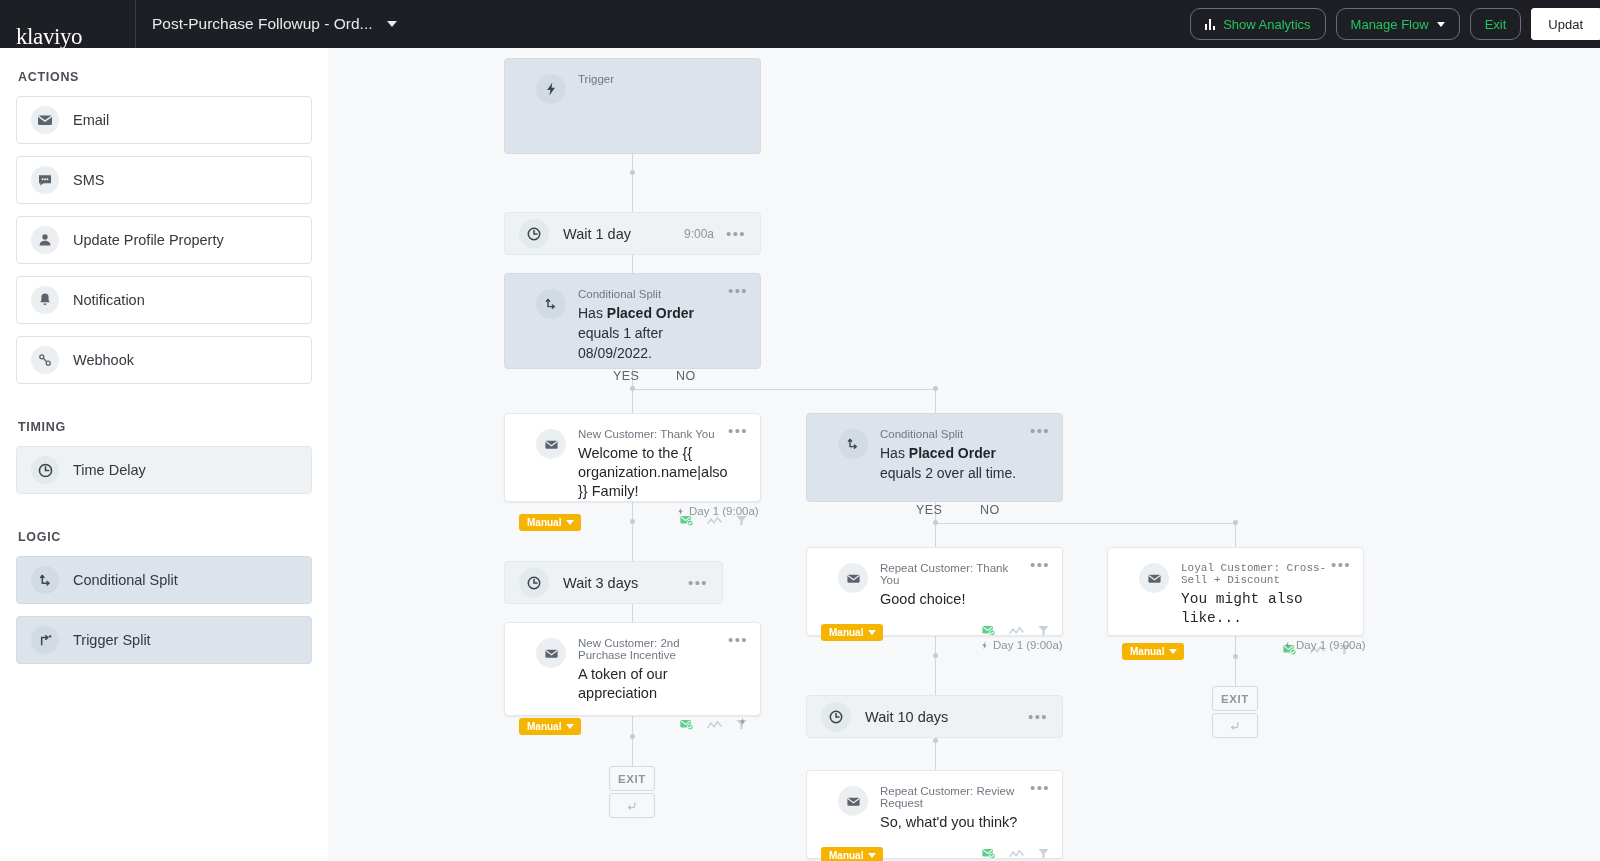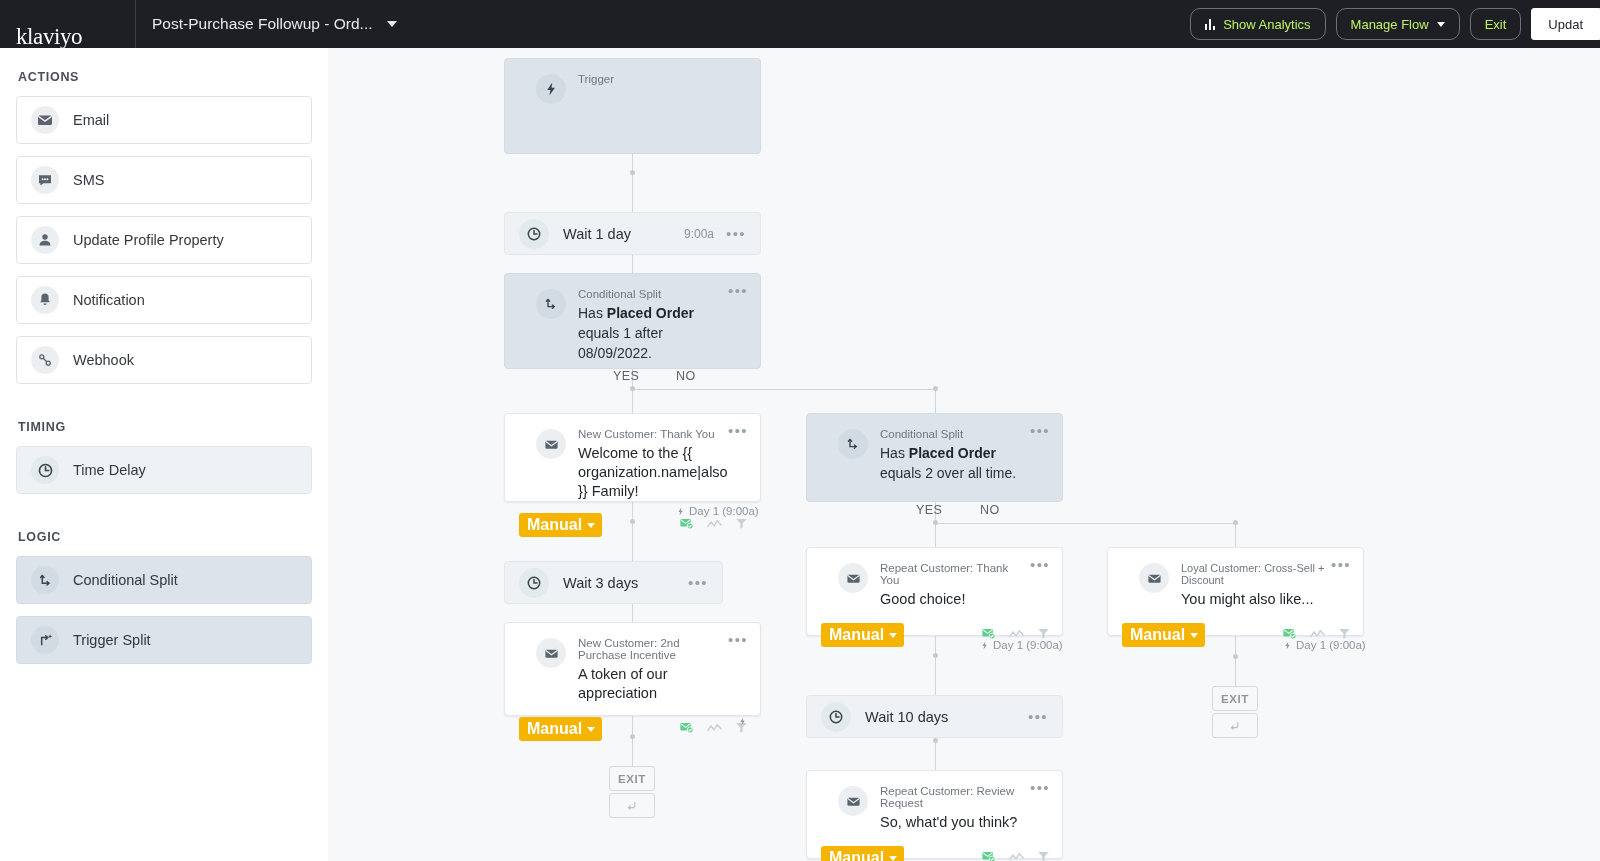--- a/index.html
+++ b/index.html
@@ -30,21 +30,21 @@
   .caret-down {
     width: 0; height: 0; border-left: 5.5px solid transparent;
     border-right: 5.5px solid transparent; border-top: 6px solid #e8eaed;
   }
   .topbar-right {
     margin-left: auto; display: flex; align-items: center; gap: 10px;
     padding-right: 0; height: 48px;
   }
   .tb-btn {
     height: 32px; border: 1px solid #6b6f76; border-radius: 10px;
-    color: #bef264; font-size: 13px; display: flex; align-items: center;
+    color: #22c55e; font-size: 13px; display: flex; align-items: center;
     justify-content: center; gap: 8px; padding: 0 14px; background: transparent;
     white-space: nowrap;
   }
   .tb-btn.primary {
     background: #ffffff; color: #1d1f24; border-color: #ffffff;
     border-radius: 3px 0 0 3px; padding: 0 16px;
   }
   .bar-icon { display: flex; align-items: flex-end; gap: 1.5px; height: 11px; }
   .bar-icon i { display: block; width: 2.5px; background: #ffffff; }
   .bar-icon i:nth-child(1) { height: 6px; }
@@ -112,21 +112,21 @@
   .dots {
     position: absolute; top: 12px; right: 12px; color: #9aa2ab;
     font-size: 15px; letter-spacing: 1.4px; line-height: 10px;
   }
 
   .card-foot {
     display: flex; align-items: center; justify-content: space-between;
     padding: 10px 12px 10px 14px; margin-top: auto;
   }
   .badge {
-    background: #f5b400; color: #ffffff; font-size: 16px; font-weight: bold;
+    background: #f5b400; color: #ffffff; font-size: 10px; font-weight: bold;
     border-radius: 3px; padding: 3px 7px 3px 8px; display: flex;
     align-items: center; gap: 5px;
   }
   .badge .bcaret {
     width: 0; height: 0; border-left: 4px solid transparent;
     border-right: 4px solid transparent; border-top: 5px solid #ffffff;
   }
   .foot-icons { display: flex; align-items: center; gap: 13px; }
 
   
@@ -627,21 +627,21 @@
 
   <div class="node card" style="left:779px; top:499px; width:257px; height:89px; display:flex; flex-direction:column;">
     <span class="dots">•••</span>
     <div class="card-inner" style="padding-bottom:4px;">
       <span class="card-ico">
         <svg width="15" height="15" viewBox="0 0 16 16">
             <rect x="1.5" y="4" width="13" height="8.6" rx="1.5" fill="#5b636c"></rect>
             <path d="M2.2 5 8 9.2 13.8 5" stroke="#eceff2" stroke-width="1.3" fill="none" stroke-linecap="round"></path>
           </svg>
       </span>
-      <div class="card-body" style="padding-right:22px;">
+      <div class="card-body" style="padding-right:22px;font-family:Liberation Mono, monospace;">
         <div class="card-kicker" style="font-size:11px;">Loyal Customer: Cross-Sell + Discount</div>
         <div class="card-title-lg">You might also like...</div>
       </div>
     </div>
     <div class="card-foot" style="margin-top:auto;">
       <span class="badge">
         <span>Manual</span>
         <span class="bcaret"></span>
       </span>
       <span class="foot-icons">

